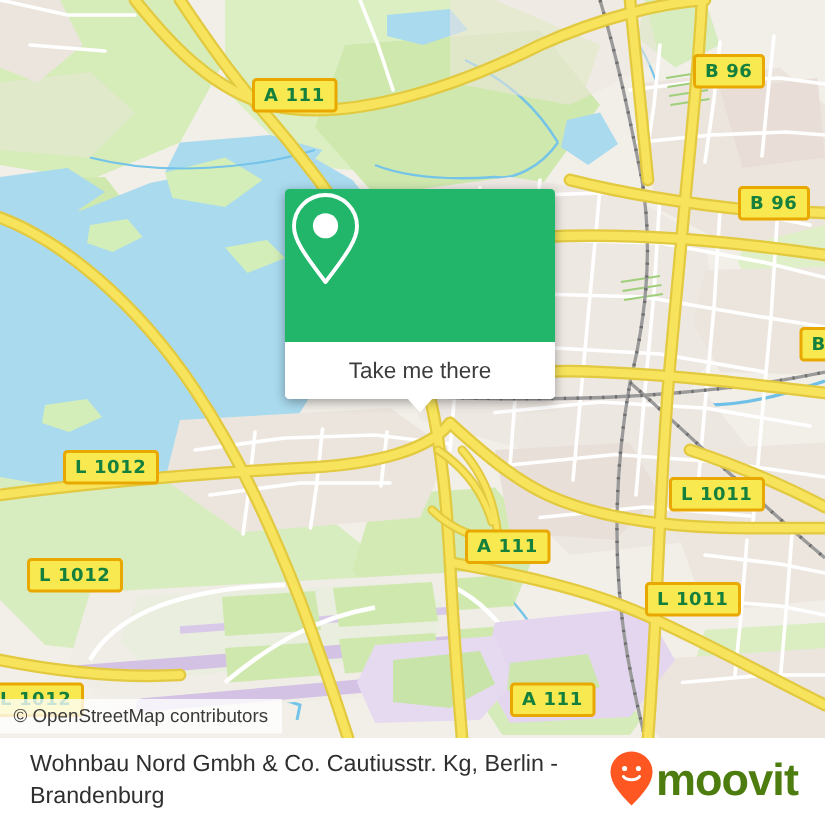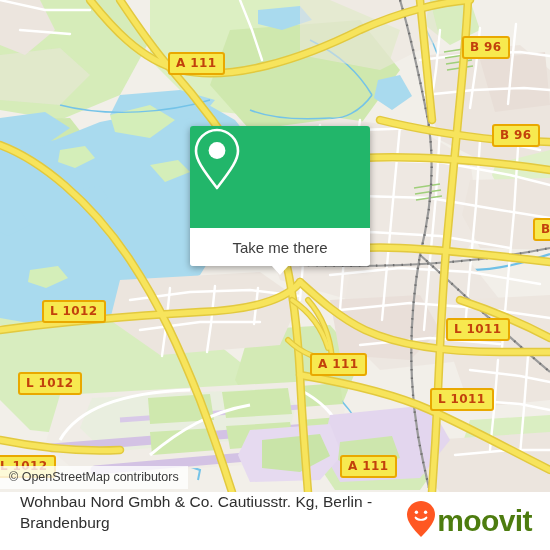--- a/index.html
+++ b/index.html
@@ -11,21 +11,21 @@
   
   #map{position:absolute;left:0;top:0;width:550px;height:492px;overflow:hidden;background:#f2efe9;}
   #map svg{position:absolute;left:0;top:0;}
 
   
   .shield{
     position:absolute;
     background:#f7e94f;
     border:2px solid #e9a800;
     border-radius:3px;
-    color:#c2410c;
+    color:#15803d;
     font-size:12px;
     font-weight:bold;
     letter-spacing:.4px;
     line-height:1;
     padding:3px 6px 4px 6px;
     white-space:nowrap;
     font-family:"DejaVu Sans",sans-serif;
   }
 
   
@@ -64,21 +64,21 @@
     width:0;height:0;
     border-left:9px solid transparent;
     border-right:9px solid transparent;
     border-top:10px solid #fff;
   }
 
   
   #footer{
     position:absolute;left:0;top:492px;width:550px;height:58px;
     background:#fff;
-    display:flex;
+    display:flex;align-items:center;
   }
   #footer-title{
     flex:1 1 auto;
     padding:0 6px 0 20px;
     color:#2f2f2f;
     font-size:15.5px;
     line-height:1.35;
   }
   #footer-logo{
     flex:0 0 auto;

